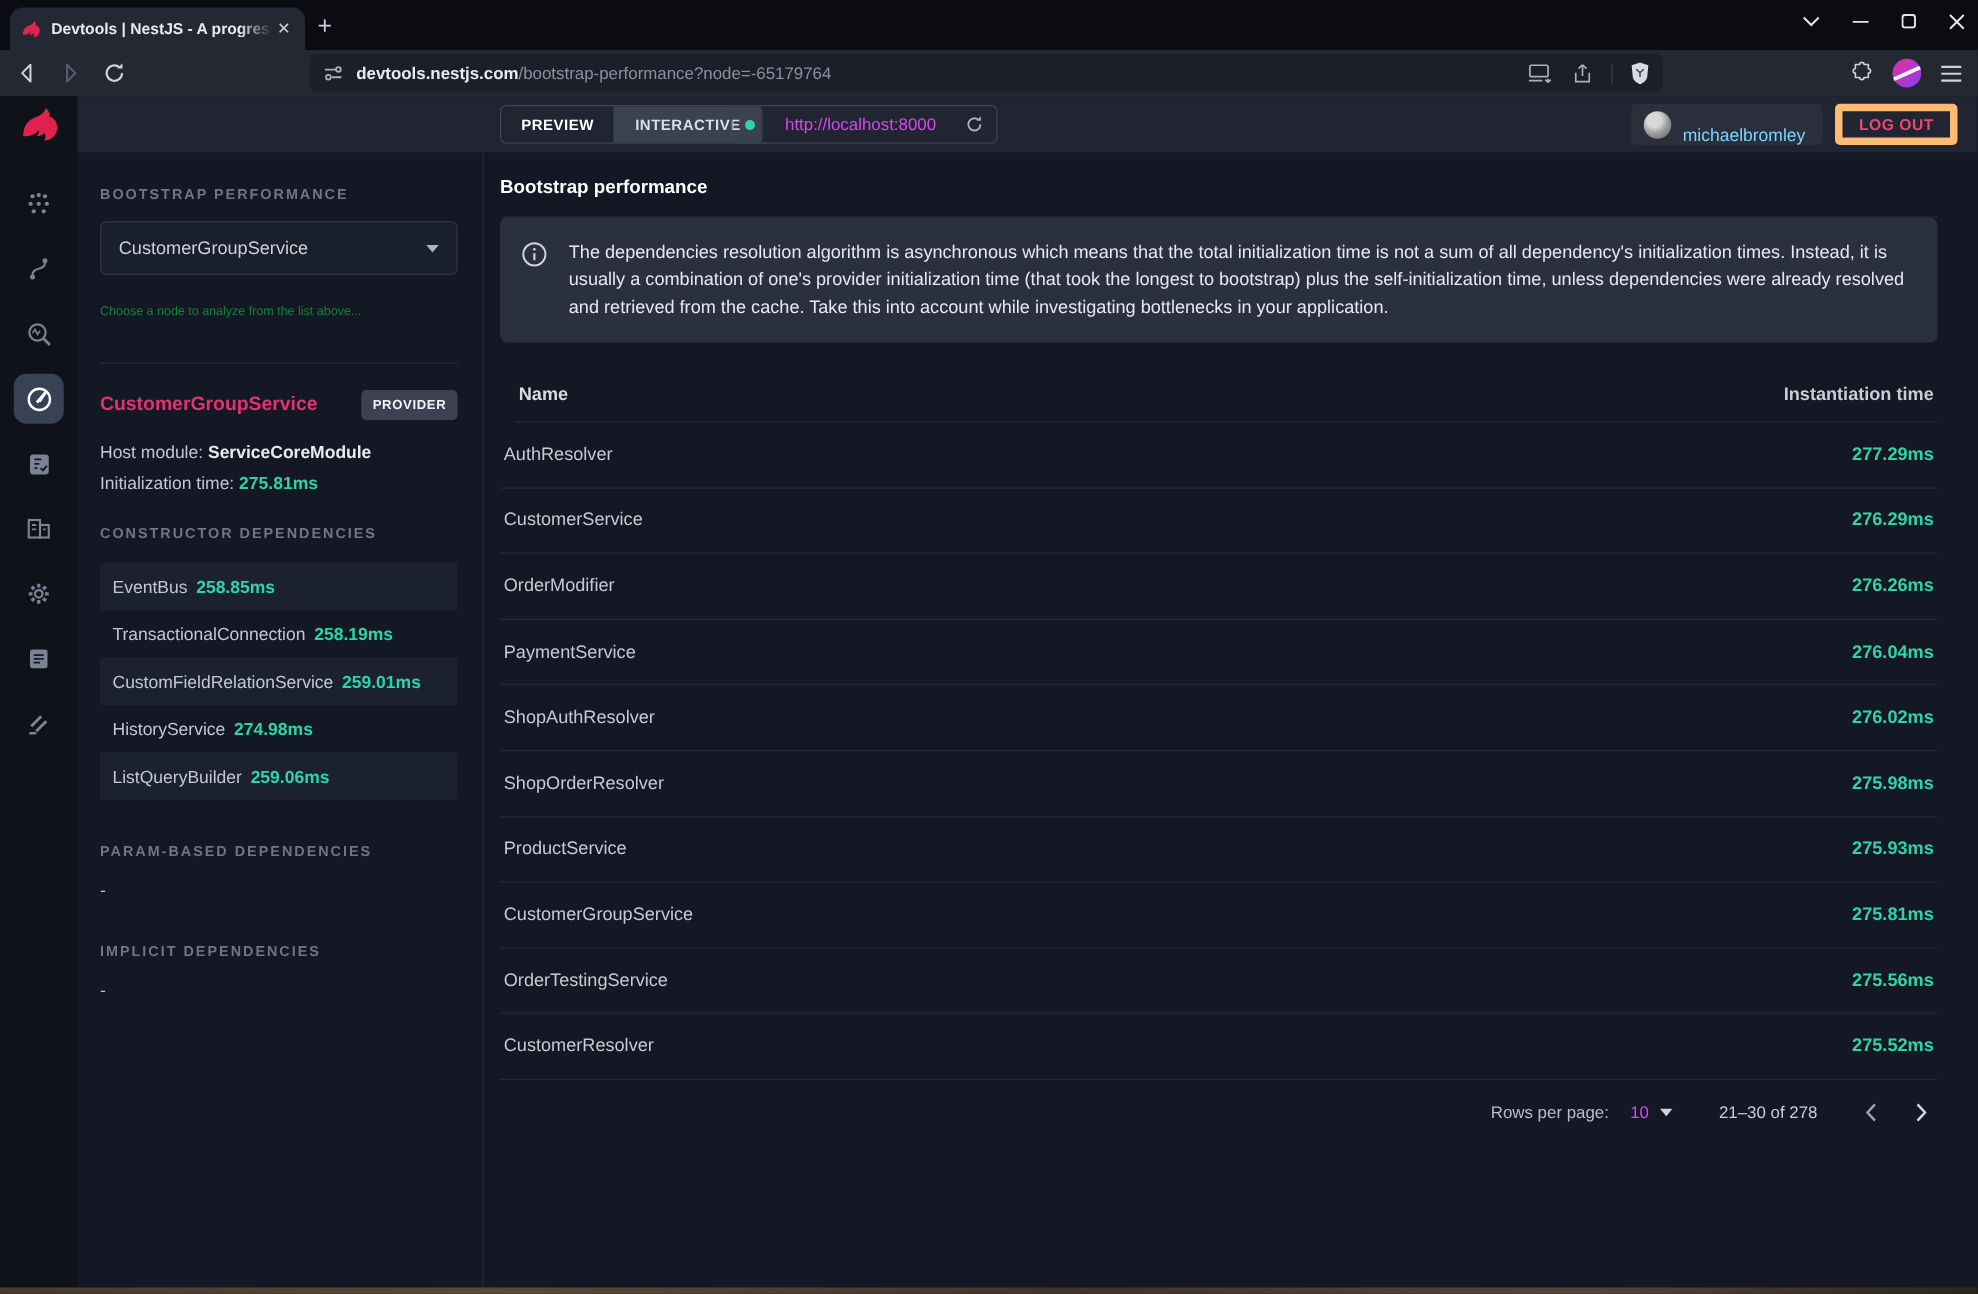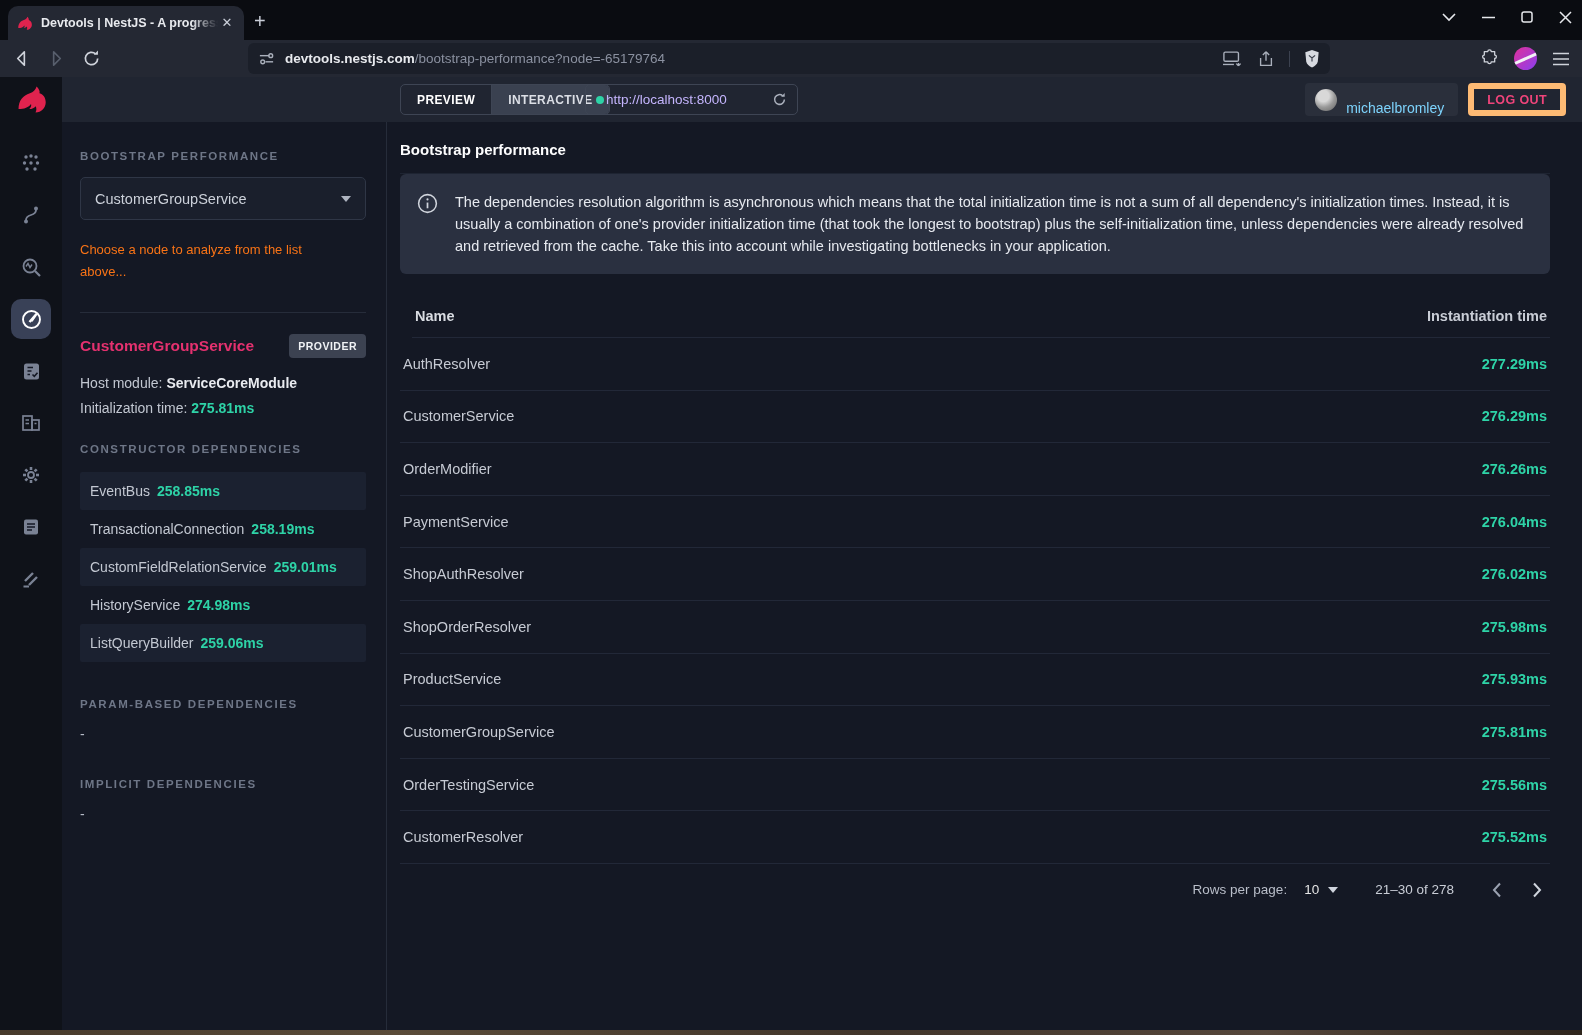--- a/index.html
+++ b/index.html
@@ -38,21 +38,21 @@
 
   
   .app-header { position:absolute; left:62px; top:77px; right:0; height:45px; background:#202531; }
   .seg { position:absolute; left:338px; top:7px; height:31px; display:flex; border:1px solid #3e4554; border-radius:5px; overflow:hidden; }
   .seg-btn { padding:0 16px; display:flex; align-items:center; font-size:12px; font-weight:bold;
              letter-spacing:.4px; color:#fff; background:transparent; }
   .seg-btn.selected { background:#3a4150; color:#dcdfe6; border-left:1px solid #3e4554; }
   .urlbox { position:absolute; left:523px; top:7px; width:213px; height:31px; border:1px solid #3e4554;
             border-radius:5px; display:flex; align-items:center; padding:0 10px; }
   .status-dot { width:8px; height:8px; border-radius:50%; background:#2ed3a7; }
-  .urlbox-text { color:#c4b5fd; font-size:13.5px; margin-left:2px; }
+  .urlbox-text { color:#d946ef; font-size:13.5px; margin-left:24px; }
   .urlbox-reload { margin-left:auto; }
   .header-right { position:absolute; right:16px; top:6px; height:33px; display:flex; gap:10px; align-items:center; }
   .user-chip { height:33px; background:#2a2f3b; border-radius:4px; display:flex; align-items:center;
                padding:0 14px 0 10px; gap:9px; }
   .user-avatar { width:22px; height:22px; border-radius:50%;
                  background:radial-gradient(circle at 38% 32%, #d8d8d8 0 28%, #9a9a9a 55%, #5f5f5f 100%); }
   .user-name { color:#7dd3fc; font-size:14px;margin-top:16px; }
   .logout-btn { height:33px; border:6px solid #fdba74; border-radius:4px; color:#ee447a; font-size:12.5px;
                 font-weight:bold; letter-spacing:.4px; display:flex; align-items:center; padding:0 13px; background:transparent; }
 
@@ -65,21 +65,21 @@
 
   
   .panel { position:absolute; left:62px; top:122px; width:325px; bottom:5px; background:#141824;
            border-right:1px solid #262c3a; padding:28px 20px 0 18px; }
   .panel-heading { color:#6e7687; font-size:11.5px; font-weight:bold; letter-spacing:1.6px; }
   .node-select { margin-top:15px; height:43px; background:#1a1f2c; border:1px solid #2f3646; border-radius:5px;
                  display:flex; align-items:center; padding:0 14px; }
   .node-select-value { color:#ccd1da; font-size:14.5px; }
   .caret-down { margin-left:auto; width:0; height:0; border-left:5px solid transparent; border-right:5px solid transparent;
                 border-top:6px solid #aeb4c0; }
-  .panel-hint { margin-top:19px; color:#f97316; font-size:13px; line-height:22px; width:250px; }
+  .panel-hint { margin-top:19px; color:#15803d; font-size:10px; line-height:22px; width:250px; }
   .panel-divider { margin-top:29px; border-top:1px solid #262c3a; }
   .node-title-row { margin-top:21px; display:flex; align-items:center; }
   .node-title { color:#e5316f; font-size:15.5px; font-weight:bold; }
   .provider-badge { margin-left:auto; background:#3c4251; color:#f0f2f5; font-size:10.5px; font-weight:bold;
                     letter-spacing:.5px; border-radius:4px; padding:6px 9px; }
   .kv { margin-top:17px; font-size:14px; color:#c2c7d1; }
   .kv + .kv { margin-top:9px; }
   .kv b { color:#e9ebf0; }
   .kv .teal { color:#2ed3a7; font-weight:bold; }
   .deps-heading { margin-top:27px; color:#6e7687; font-size:11.5px; font-weight:bold; letter-spacing:1.6px; }
@@ -103,21 +103,21 @@
   .thead { display:flex; align-items:center; height:43px; border-bottom:1px solid #222838; padding:0 3px;margin-left:12px; }
   .th-name { color:#d9dce2; font-size:14.5px; font-weight:bold; }
   .th-time { margin-left:auto; color:#c9cdd6; font-size:14.5px; font-weight:bold; }
   .trow { display:flex; align-items:center; height:52.6px; border-bottom:1px solid #222838; padding:0 3px; }
   .td-name { color:#c6cad3; font-size:14.5px; }
   .td-time { margin-left:auto; color:#2ed3a7; font-size:14.5px; font-weight:bold; }
 
   .pagination { height:52px; display:flex; align-items:center; justify-content:flex-end; gap:0; }
   .rpp-label { color:#b9bec9; font-size:13.5px; }
   .rpp-select { display:flex; align-items:center; gap:9px; margin-left:17px; }
-  .rpp-value { color:#e5e5e5; font-size:13.5px; }
+  .rpp-value { color:#d946ef; font-size:13.5px; }
   .rpp-caret { width:0; height:0; border-left:5px solid transparent; border-right:5px solid transparent;
                border-top:6px solid #cfd4dd; }
   .page-range { color:#c9cdd6; font-size:13.5px; margin-left:37px; }
   .pg-btn { margin-left:30px; width:26px; height:26px; display:flex; align-items:center; justify-content:center; }
   .pg-btn.next { margin-left:14px; }
 
   .desktop-strip { position:absolute; left:0; bottom:0; width:100%; height:5px;
                    background:linear-gradient(90deg,#473a2b,#5a4b38 25%,#41352a 55%,#55463a 80%,#2e251c); }
 </style>
 </head>

